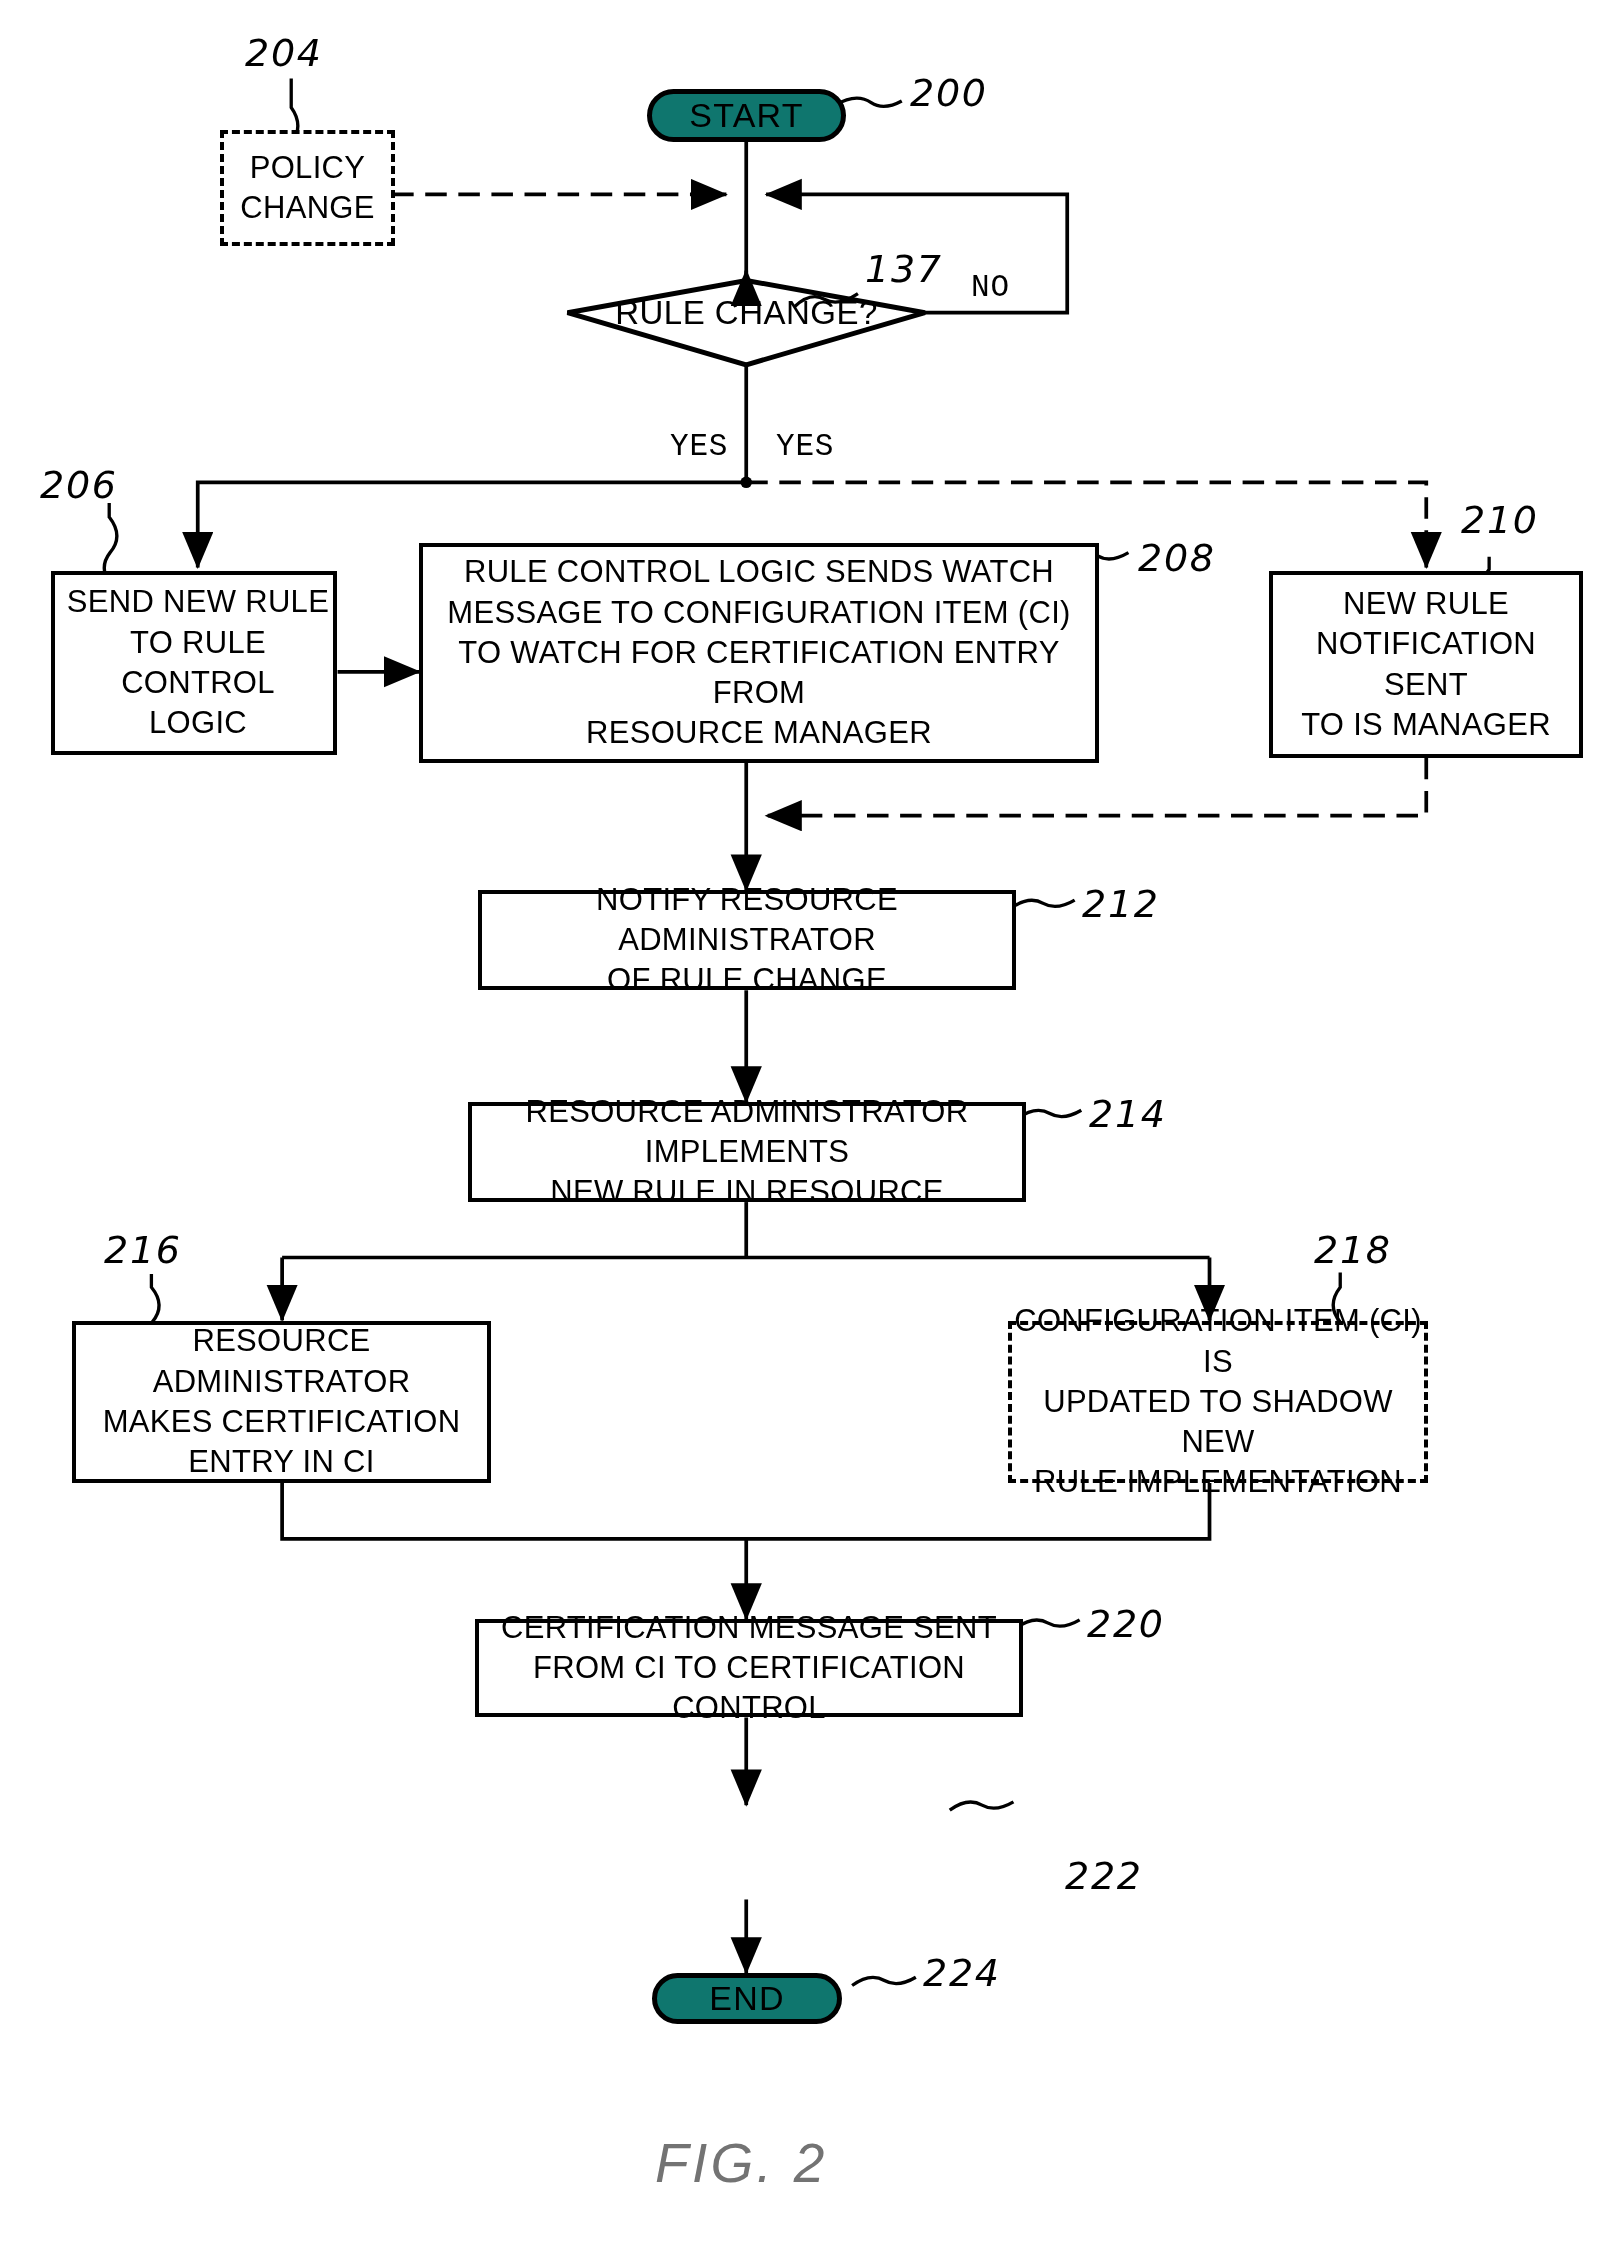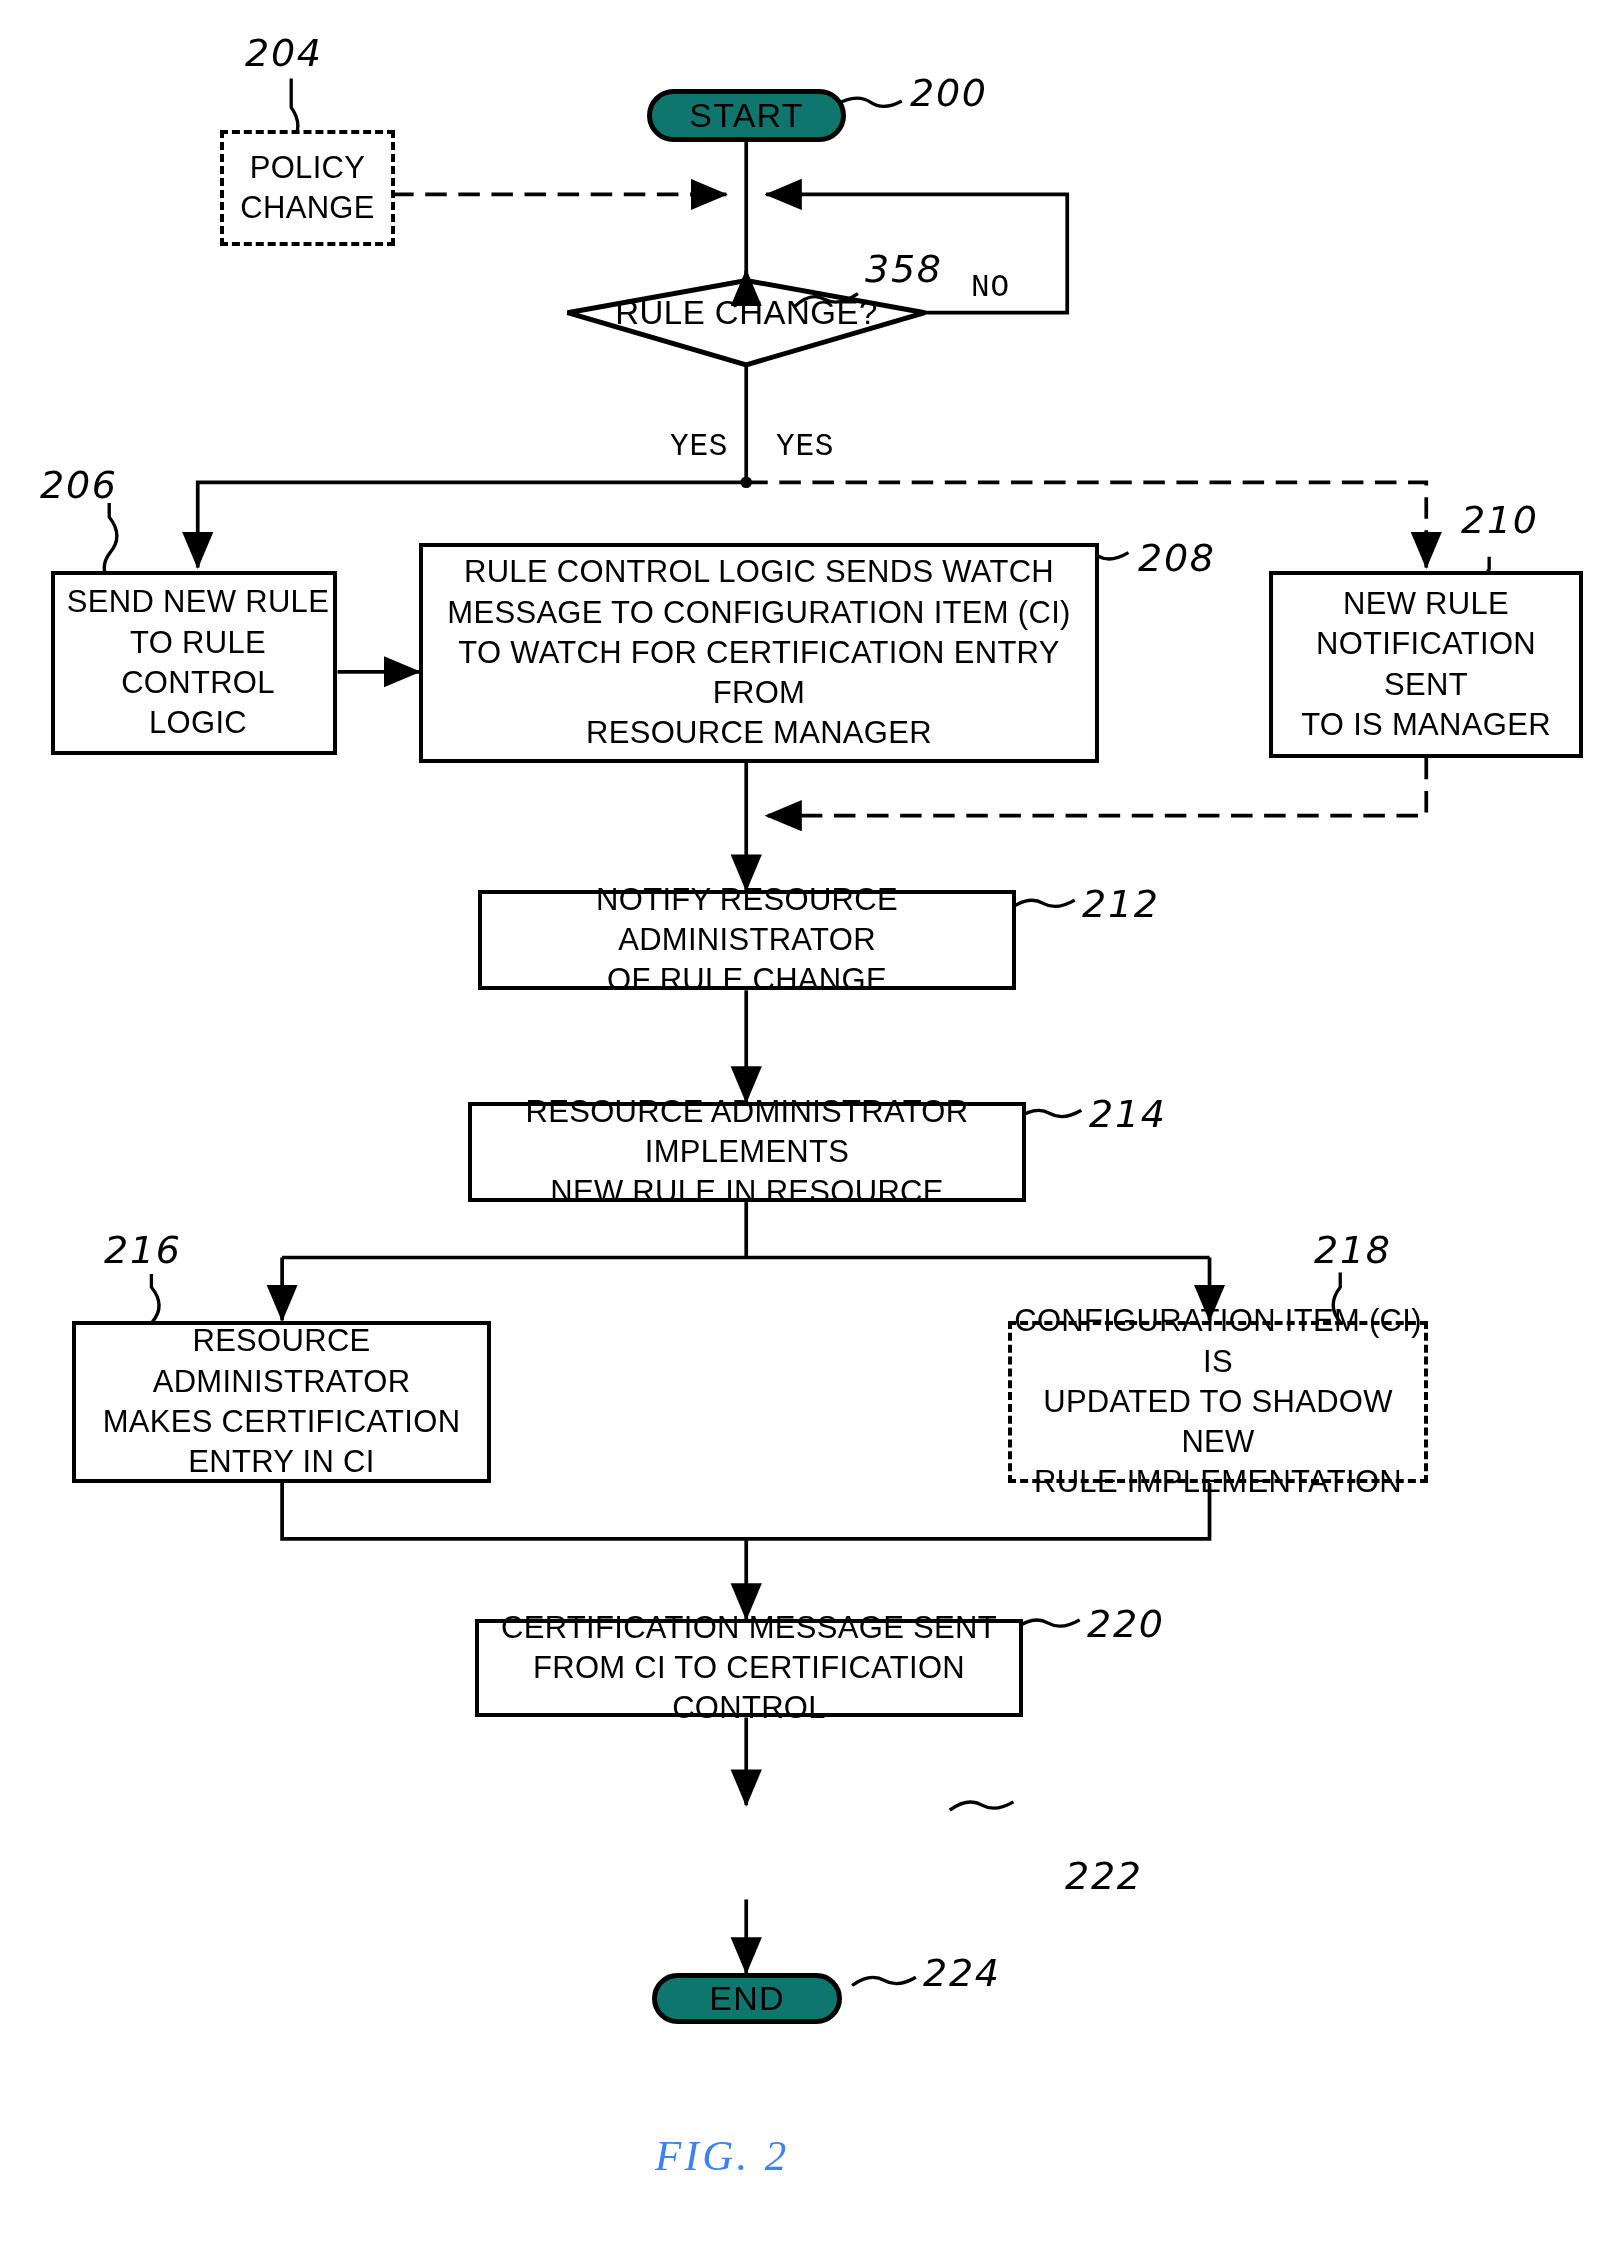--- a/index.html
+++ b/index.html
@@ -73,25 +73,25 @@
   .edge-label {
     position: absolute;
     font-size: 31px;
     color: #000000;
     letter-spacing: 0.8px;
     white-space: nowrap;
     font-family: Liberation Mono, monospace;
   }
   .fig-caption {
     position: absolute;
-    font-family: Liberation Serif, serif;
+    font-family: Liberation Sans, sans-serif;
     font-style: italic;
-    font-size: 43px;
+    font-size: 55px;
     letter-spacing: 3.3px;
-    color: #3b82f6;
+    color: #737373;
     white-space: nowrap;
   }
   .n-txt { white-space: pre-line; }
 </style>
 </head>
 <body>
 
 <div id="page">
 
   <svg id="svg-layer" viewBox="0 0 1963 2733">
@@ -171,21 +171,21 @@
   </svg>
 
   <div class="node node-dashed n-txt" style="left:220px; top:130px; width:175px; height:116px; font-size:31px;">POLICY
 CHANGE</div>
   <div class="ref" style="left:245px; top:31px;">204</div>
 
   <div class="terminal" style="left:647px; top:89px; width:199px; height:53px; font-size:34px;">START</div>
   <div class="ref" style="left:910px; top:71px;">200</div>
 
   <div class="diamond-label" style="left:581px; top:291px; width:331px; height:43px; font-size:33px;">RULE CHANGE?</div>
-  <div class="ref" style="left:865px; top:247px;">358</div>
+  <div class="ref" style="left:865px; top:247px;">137</div>
 
   <div class="edge-label" style="left:971px; top:270px;">NO</div>
   <div class="edge-label" style="left:670px; top:429px;">YES</div>
   <div class="edge-label" style="left:776px; top:429px;">YES</div>
 
   <div class="node node-solid n-txt" style="left:51px; top:571px; width:286px; height:184px; font-size:31px;padding-left:8px;">SEND NEW RULE
 TO RULE CONTROL
 LOGIC</div>
   <div class="ref" style="left:40px; top:463px;">206</div>
 

